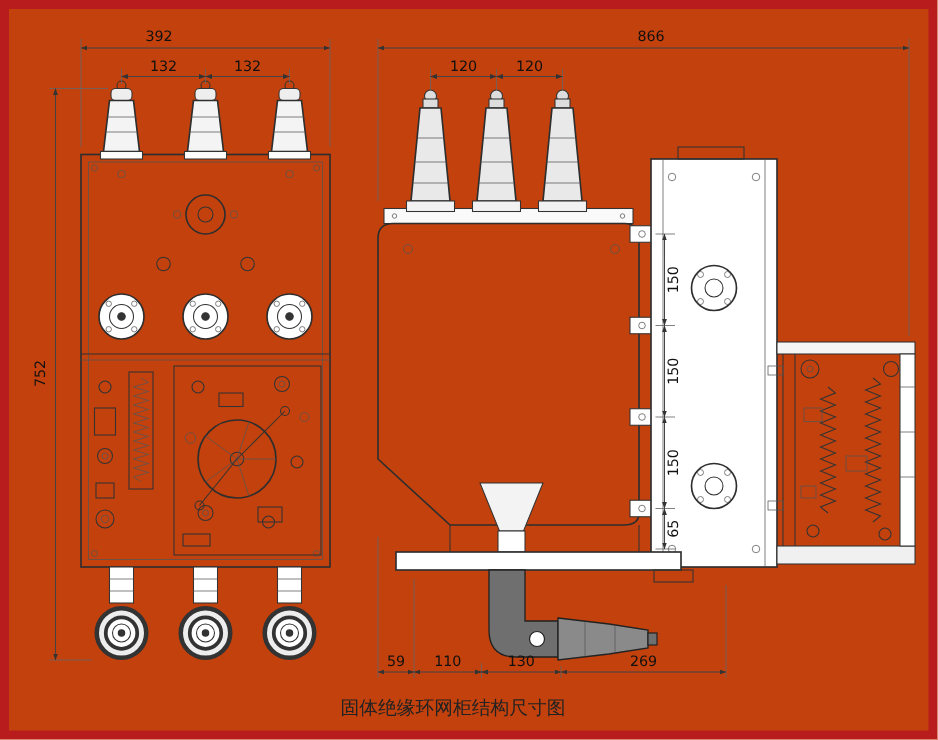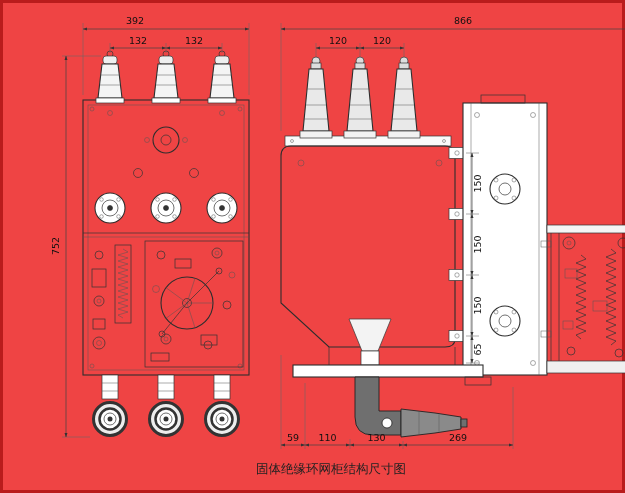--- a/index.html
+++ b/index.html
@@ -1,20 +1,19 @@
 <!DOCTYPE html>
 <html><head>
 <meta charset="utf-8">
 <style>
   html,body{margin:0;padding:0;background:#fff}
   .stage{
-    width:625px;height:493px;background:#ef4444;position:relative;
-    box-sizing:border-box;border:3px solid #b91c1c;
+    width:625px;height:493px;background:#c2410c;position:relative;
+    box-sizing:border-box;border:6px solid #b91c1c;
     font-family:"DejaVu Sans",sans-serif;
-    padding-left:32px;
   }
   svg{display:block}
   .ol{fill:none;stroke:#2e2e2e;stroke-width:1.1}
   .ln{fill:none;stroke:#333;stroke-width:0.7}
   .thin{fill:none;stroke:#555;stroke-width:0.5}
   .ext{stroke:#666;stroke-width:0.55}
   .dim{stroke:#444;stroke-width:0.7;fill:none}
   .dimtext{font-family:"DejaVu Sans",sans-serif;font-size:9.5px;fill:#111;text-anchor:middle}
   .caption{font-family:"DejaVu Sans",sans-serif;font-size:12.5px;fill:#222;text-anchor:middle}
 </style>

